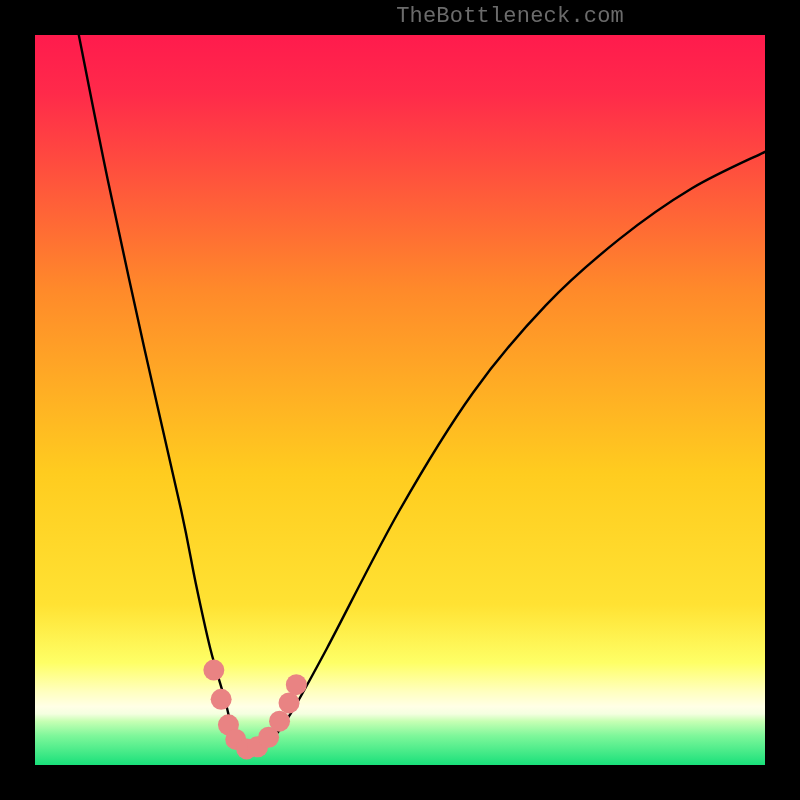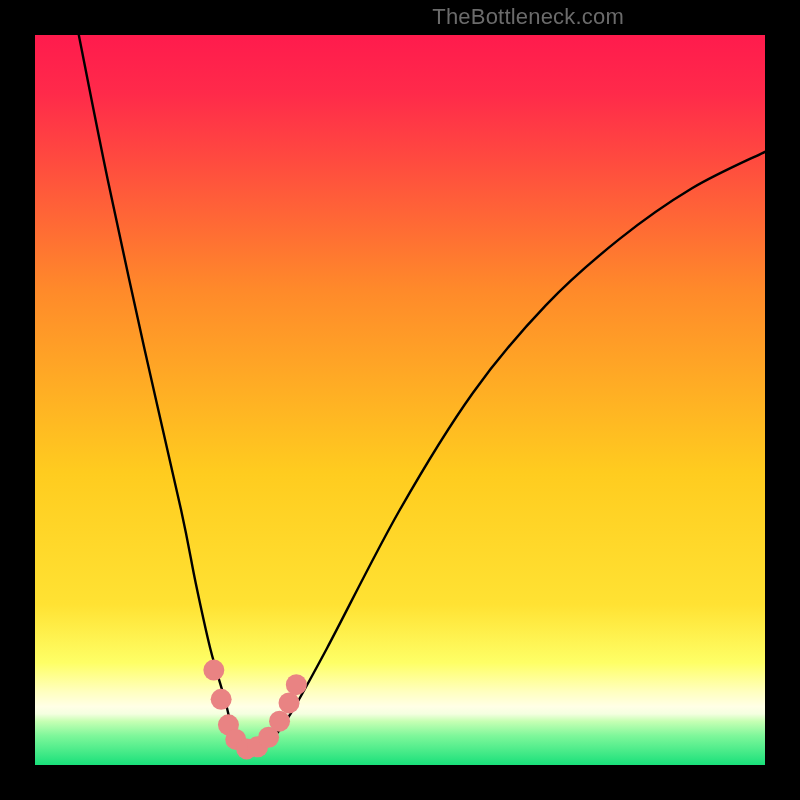--- a/index.html
+++ b/index.html
@@ -11,20 +11,21 @@
     overflow: hidden;
     font-family: Arial, Helvetica, sans-serif;
   }
   .frame {
     position: absolute;
     left: 0;
     top: 0;
     width: 634px;
     height: 800px;
     background: #000;
+    font-family: Liberation Mono, monospace;
   }
   .plot-area {
     position: absolute;
     left: 35px;
     top: 35px;
     width: 730px;
     height: 730px;
     overflow: hidden;
   }
   .gradient {

